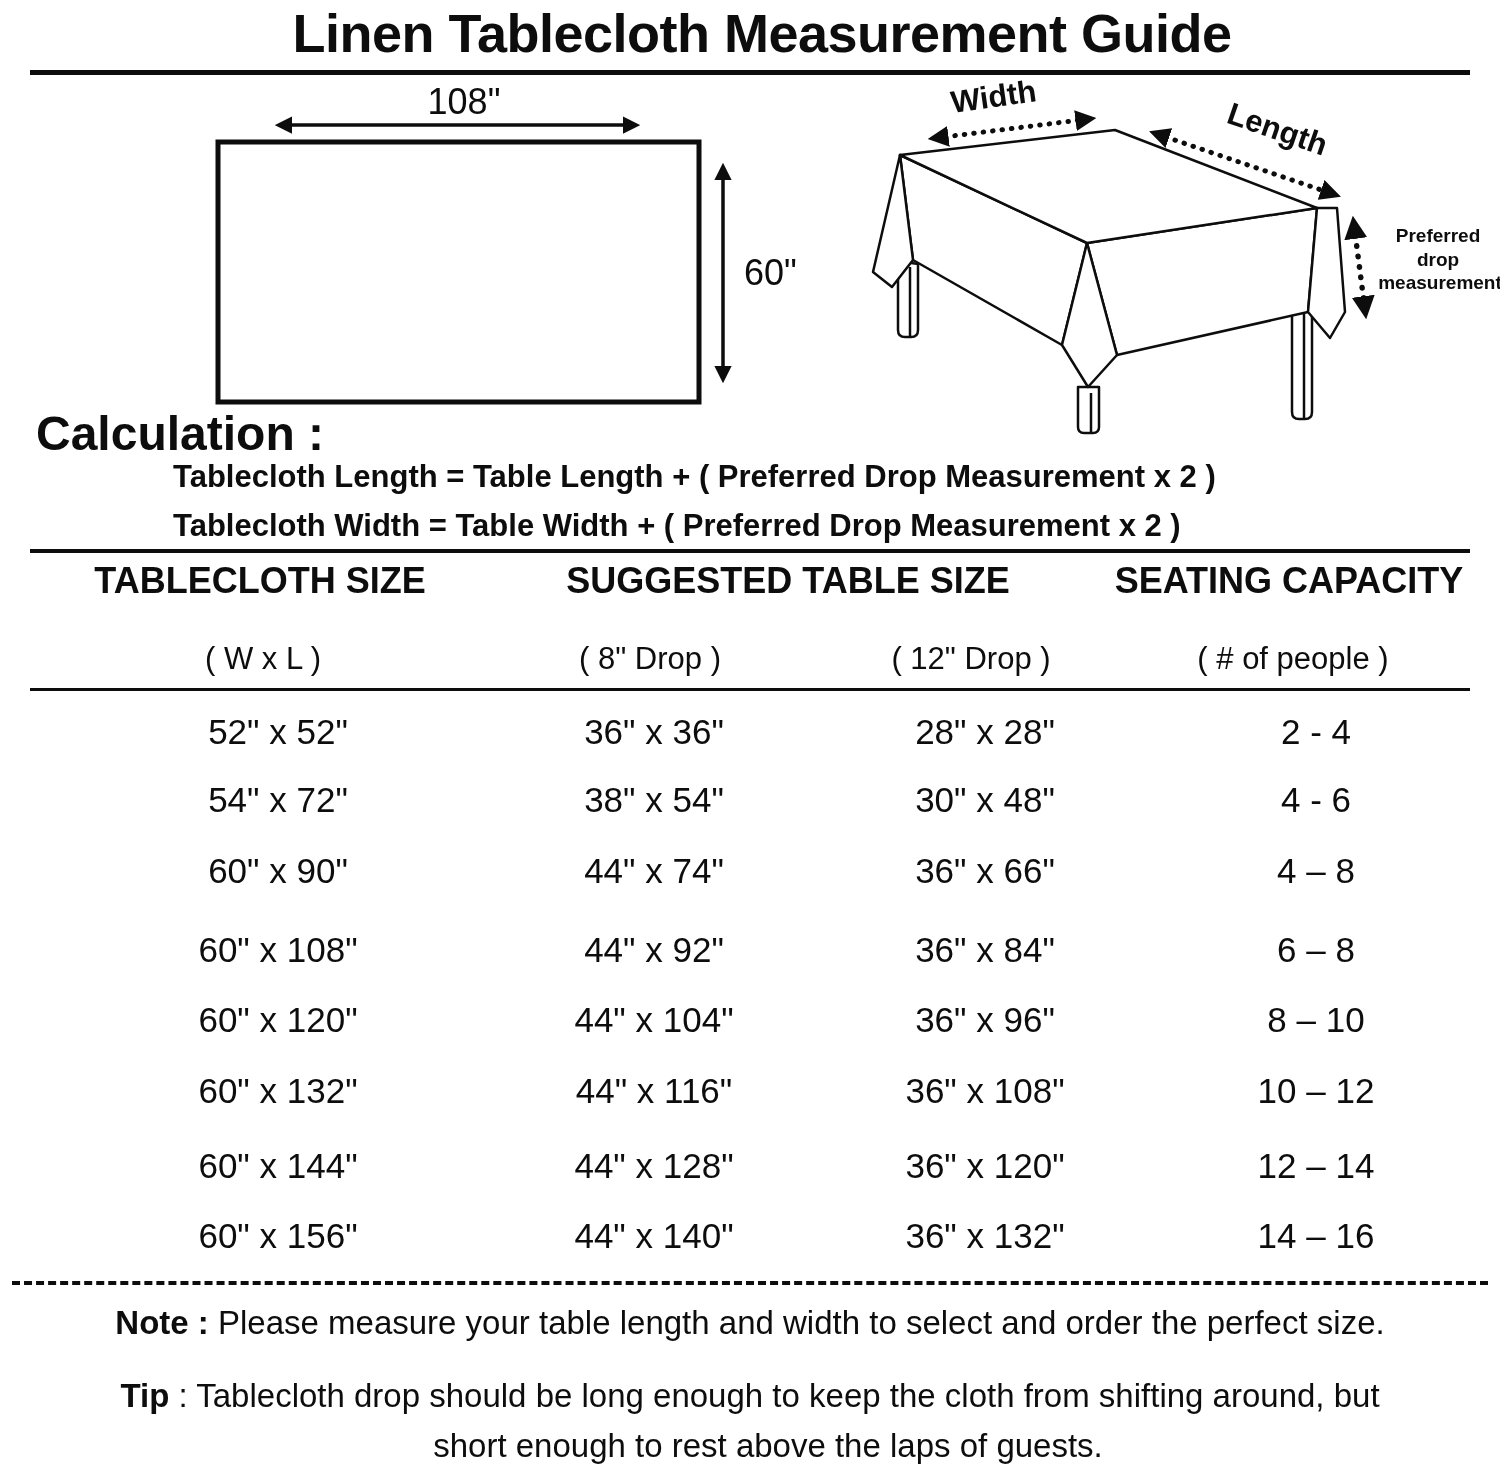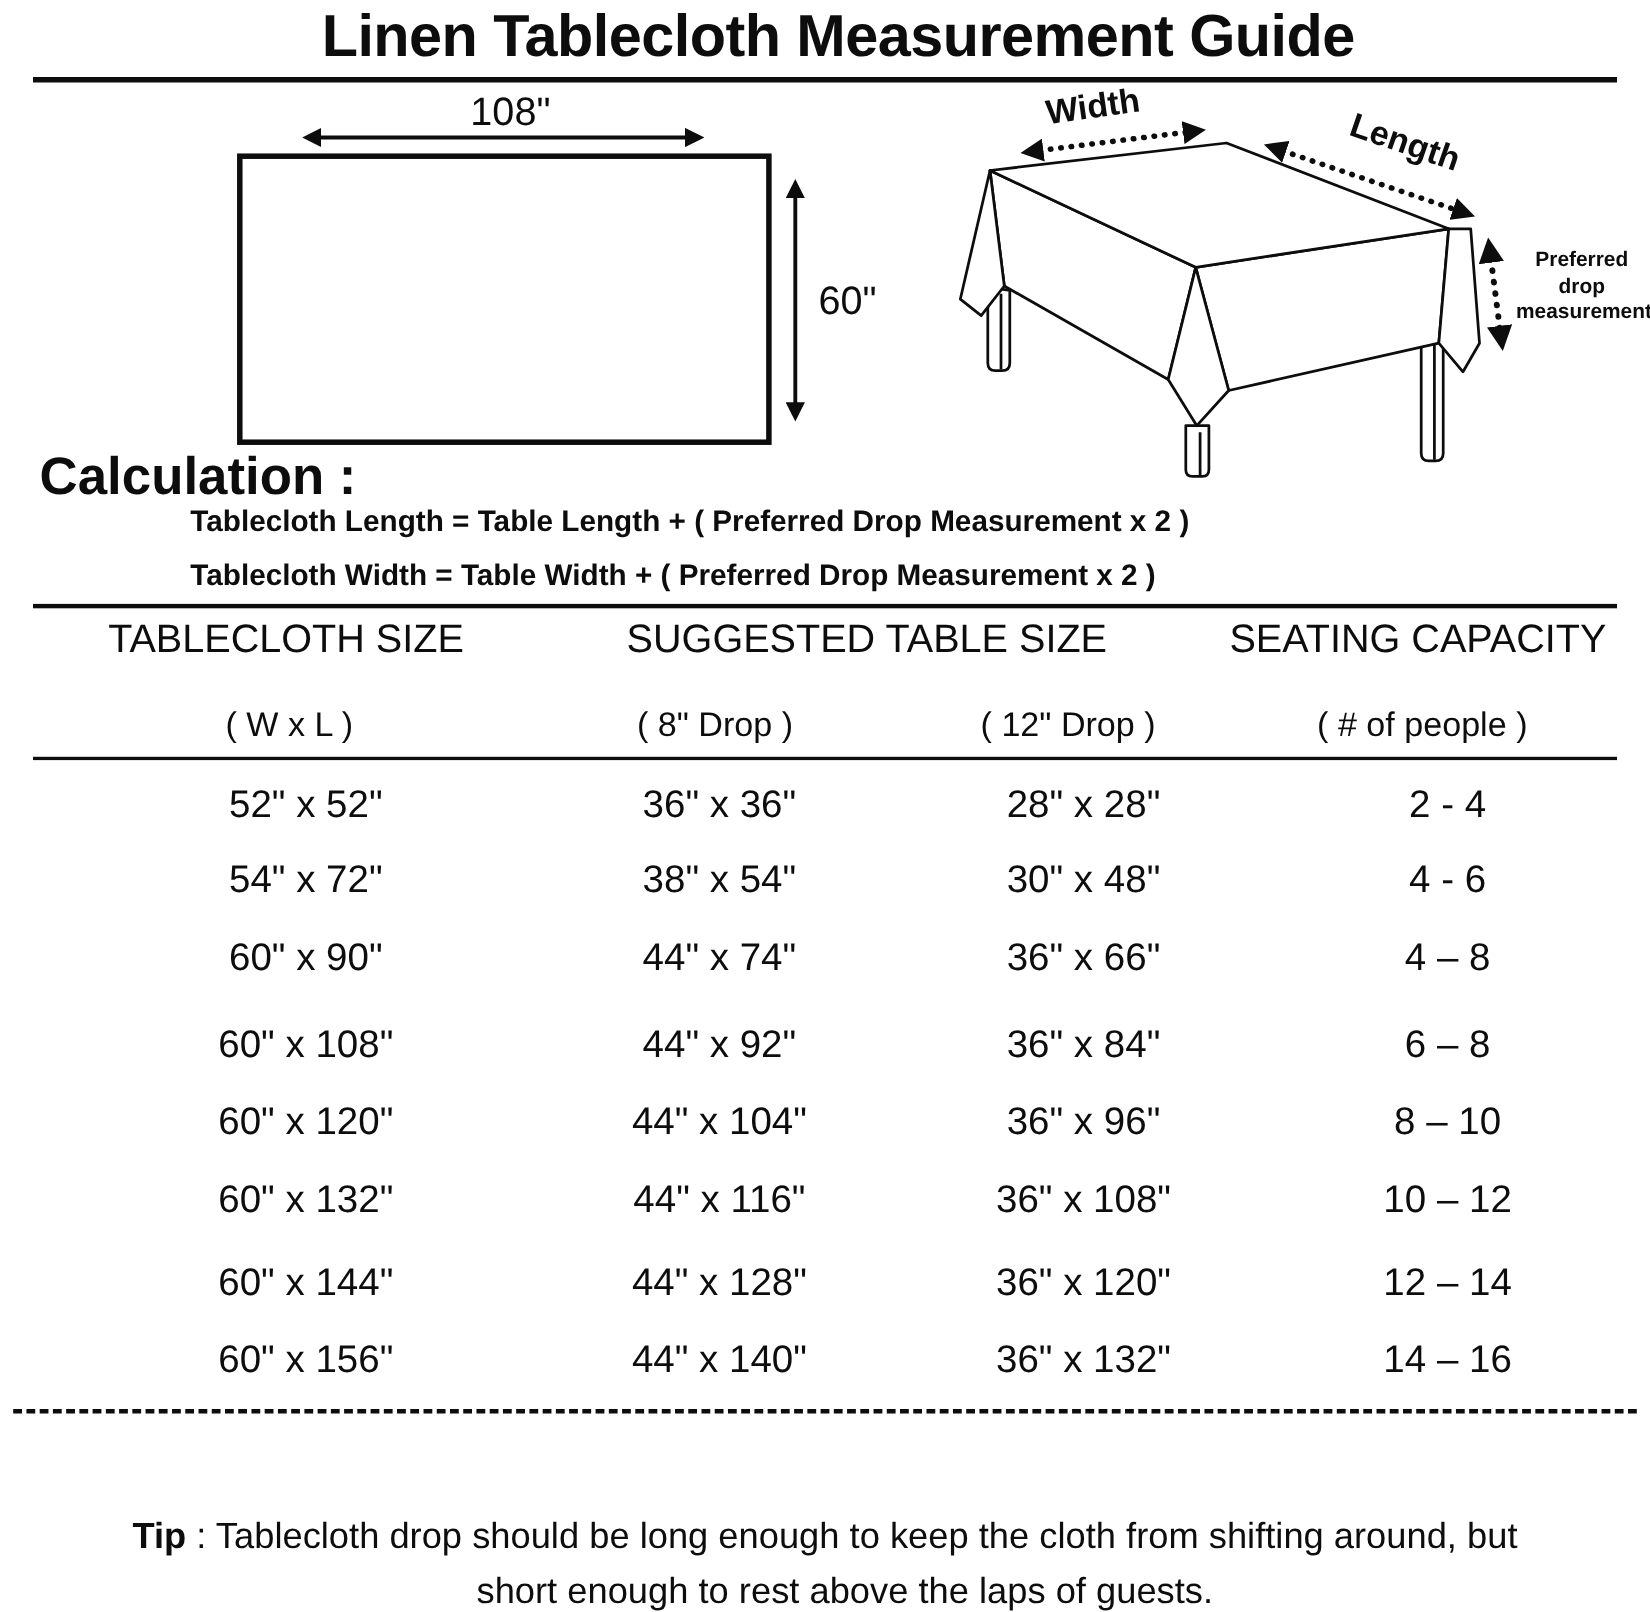--- a/index.html
+++ b/index.html
@@ -6,24 +6,24 @@
   #page{position:relative;width:1500px;height:1465px;background:#ffffff;
         font-family:"Liberation Sans",sans-serif;color:#0d0d0d;overflow:hidden;}
   .abs{position:absolute;}
   #title{top:2px;left:0;width:1500px;text-align:center;font-size:54px;font-weight:bold;letter-spacing:-0.5px;padding-left:12px;}
   .rule{left:30px;width:1440px;background:#0d0d0d;}
   #rule-title{top:70px;height:5px;}
   #rule-calc{top:549px;height:4px;}
   #rule-header{top:688px;height:3px;}
   #rule-dashed{top:1281px;left:12px;width:1476px;border-top:4px dashed #0d0d0d;background:none;}
   #calc-heading{left:36px;top:406px;font-size:48px;font-weight:bold;text-align:center;}
-  .formula{left:173px;top:0;font-size:27px;font-weight:bold;white-space:nowrap;}
+  .formula{left:173px;top:0;font-size:31px;font-weight:bold;white-space:nowrap;}
   #formula-1{top:459px;}
   #formula-2{top:508px;}
-  .th{font-size:36px;font-weight:normal;text-align:center;top:560px;white-space:nowrap;}
+  .th{font-size:36px;font-weight:bold;text-align:center;top:560px;white-space:nowrap;}
   .sub{font-size:31px;text-align:center;white-space:nowrap;}
   .row{left:0;width:1500px;height:44px;}
   .cell{position:absolute;top:0;font-size:35px;text-align:center;white-space:nowrap;}
   .c1{left:78px;width:400px;}
   .c2{left:454px;width:400px;}
   .c3{left:785px;width:400px;}
   .c4{left:1116px;width:400px;}
   .footer-line{left:0;width:1500px;text-align:center;font-size:33px;white-space:nowrap;}
   svg text{font-family:"Liberation Sans",sans-serif;fill:#0d0d0d;}
 </style>
@@ -147,20 +147,23 @@
   </div>
   <div class="abs row" style="top:1216px;">
     <div class="cell c1">60" x 156"</div>
     <div class="cell c2">44" x 140"</div>
     <div class="cell c3">36" x 132"</div>
     <div class="cell c4">14 – 16</div>
   </div>
 
   <div id="rule-dashed" class="abs"></div>
 
+  <div class="abs footer-line" style="top:1304px;">
+    <b>Note :</b><span> Please measure your table length and width to select and order the perfect size.</span>
+  </div>
   <div class="abs footer-line" style="top:1377px;">
     <b>Tip</b><span> : Tablecloth drop should be long enough to keep the cloth from shifting around, but</span>
   </div>
   <div class="abs footer-line" style="top:1427px;margin-left:18px;">
     <span>short enough to rest above the laps of guests.</span>
   </div>
 
 </div>
 
 </body></html>

